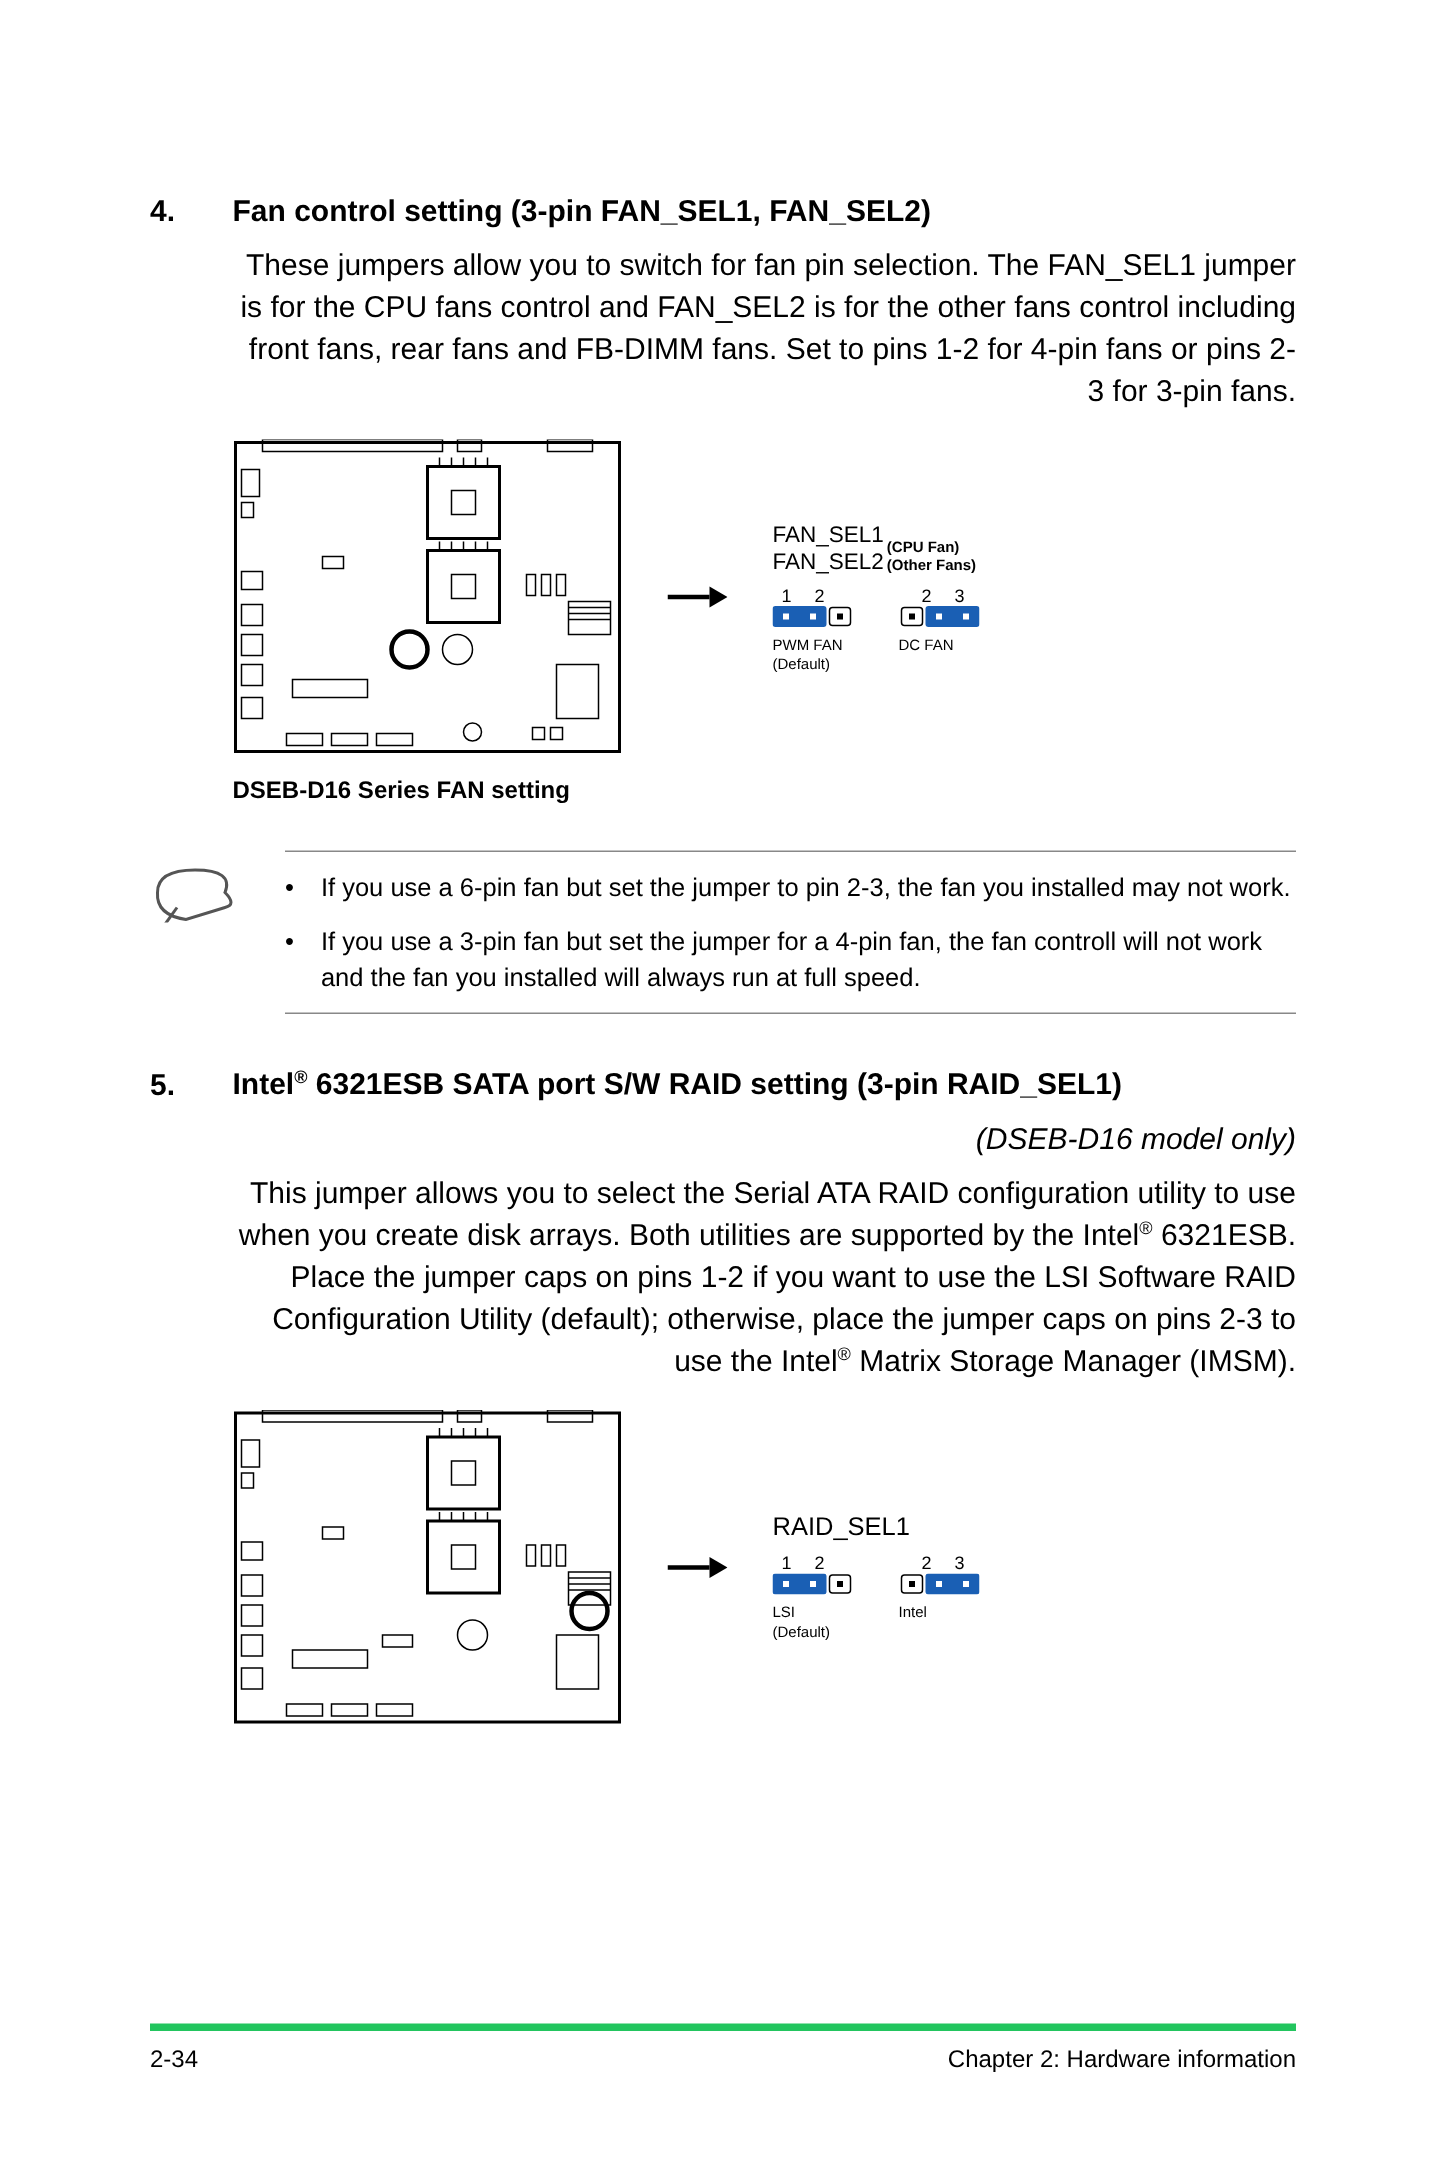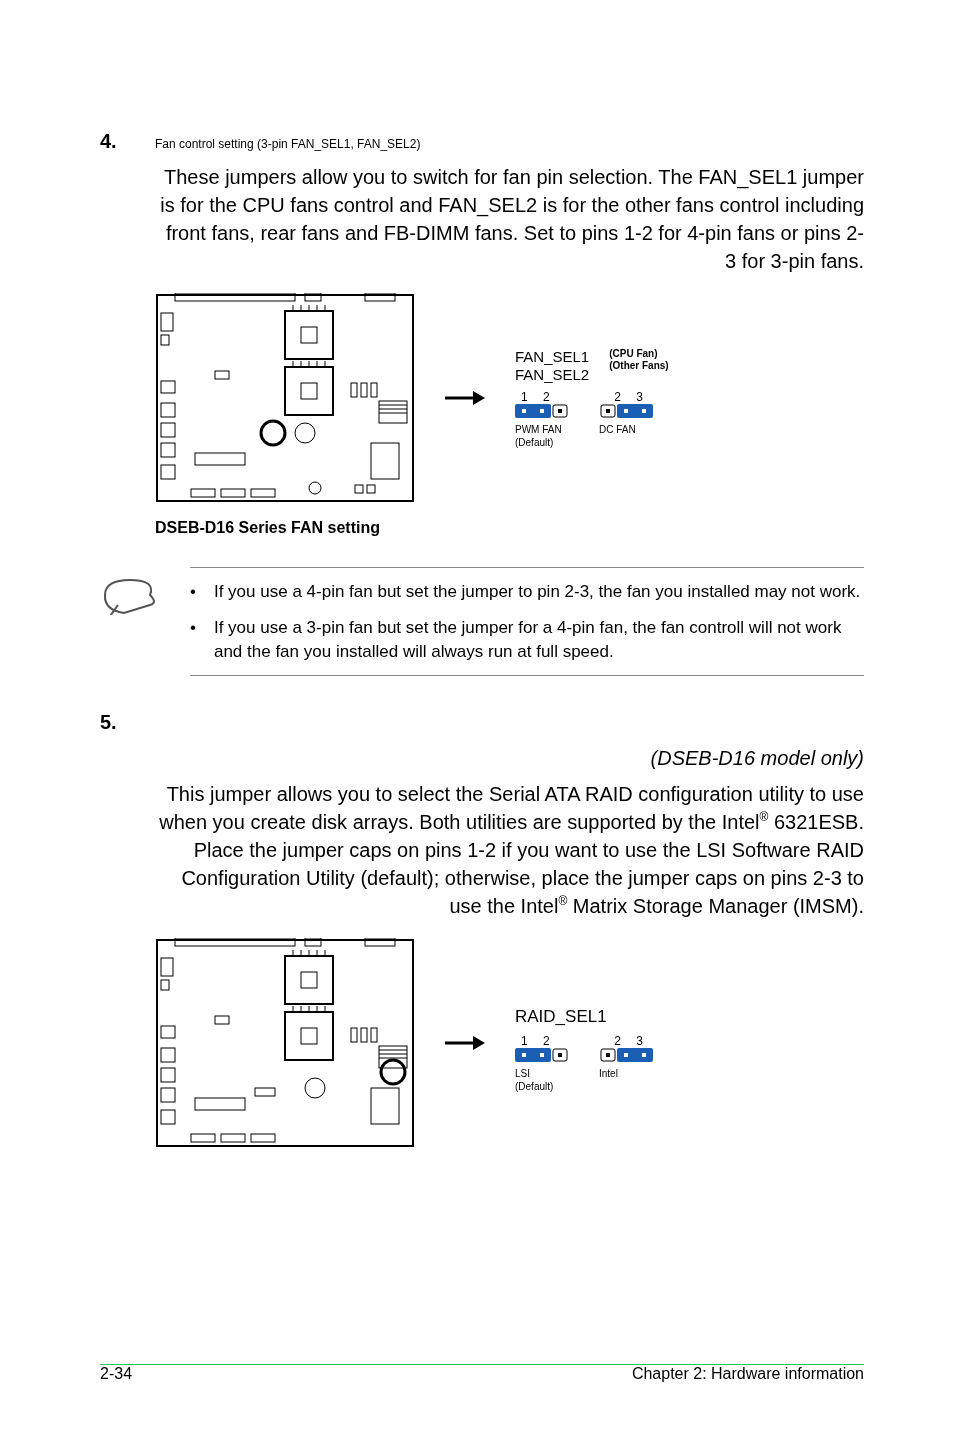--- a/index.html
+++ b/index.html
@@ -8,21 +8,21 @@
     height: 1438px;
     background: #fff;
     font-family: Arial, Helvetica, sans-serif;
     color: #000;
     position: relative;
     padding: 130px 90px 0 100px;
   }
   .section { margin-bottom: 30px; }
   .heading-row { display: flex; align-items: baseline; margin-bottom: 10px; }
   .num { font-weight: bold; font-size: 20px; width: 55px; flex-shrink: 0; }
-  .heading { font-weight: normal; font-size: 12px; }
+  .heading { font-weight: bold; font-size: 20px; }
   .body-text { font-size: 20px; line-height: 1.4; margin-left: 55px; margin-bottom: 18px; text-align: right; }
   .italic { font-style: italic; }
   sup { font-size: 0.6em; vertical-align: super; }
 
   .diagram-block { margin-left: 55px; margin-bottom: 25px; }
   .diagram-row { display: flex; align-items: center; gap: 30px; }
   .mb-svg { width: 260px; height: auto; }
   .arrow-svg { width: 40px; height: 20px; }
   .jumper-row { display: flex; align-items: flex-start; gap: 30px; margin-top: 6px; }
   .jumper-labels { font-size: 15px; text-align: left; line-height: 1.2; }
@@ -37,22 +37,22 @@
   .note-content { flex: 1; border-top: 1px solid #888; border-bottom: 1px solid #888; padding: 12px 0; }
   .note-item { display: flex; gap: 18px; font-size: 17px; line-height: 1.4; margin-bottom: 12px; }
   .note-item:last-child { margin-bottom: 0; }
   .bullet { flex-shrink: 0; }
 
   .footer {
     position: absolute;
     bottom: 55px;
     left: 100px;
     right: 90px;
-    border-top: 1px solid #22c55e;
-    padding-top: 0;
+    border-top: 5px solid #22c55e;
+    padding-top: 11px;
     display: flex;
     justify-content: space-between;
     font-size: 16px;
   }
 </style>
 </head>
 <body>
 
 <div class="section">
   <div class="heading-row">
@@ -115,21 +115,21 @@
         <circle cx="118" cy="140" r="12" fill="none" stroke="#000" stroke-width="3"></circle>
         <circle cx="150" cy="140" r="10" fill="none" stroke="#000"></circle>
       </svg>
 
       <svg class="arrow-svg" viewBox="0 0 40 20">
         <line x1="0" y1="10" x2="28" y2="10" stroke="#000" stroke-width="3"></line>
         <polygon points="28,3 40,10 28,17" fill="#000"></polygon>
       </svg>
 
       <div>
-        <div style="display:flex; gap:20px; align-items:flex-start;">
+        <div style="display:flex; gap:2px; align-items:flex-end;">
           <div class="jumper-labels">
             <div>FAN_SEL1</div>
             <div>FAN_SEL2</div>
           </div>
           <div class="jumper-labels">
             <div class="jumper-bold">(CPU Fan)</div>
             <div class="jumper-bold">(Other Fans)</div>
           </div>
         </div>
         <div class="jumper-row">
@@ -166,32 +166,35 @@
 <div class="note-block">
   <div class="note-icon">
     <svg viewBox="0 0 60 40" width="60" height="40">
       <path d="M5,20 Q5,5 30,5 Q56,5 50,20 Q58,28 50,30 L24,38 Q4,35 5,20 Z" fill="none" stroke="#555" stroke-width="2"></path>
       <path d="M18,30 L8,44" stroke="#555" stroke-width="2"></path>
     </svg>
   </div>
   <div class="note-content">
     <div class="note-item">
       <span class="bullet">•</span>
-      <span>If you use a 4-pin fan but set the jumper to pin 2-3, the fan you installed may not work.</span>
+      <span>If you use a 6-pin fan but set the jumper to pin 2-3, the fan you installed may not work.</span>
     </div>
     <div class="note-item">
       <span class="bullet">•</span>
       <span>If you use a 3-pin fan but set the jumper for a 4-pin fan, the fan controll will not work and the fan you installed will always run at full speed.</span>
     </div>
   </div>
 </div>
 
 <div class="section">
   <div class="heading-row">
     <div class="num">5.</div>
+    <div class="heading">
+      <span>Intel</span><sup>®</sup><span> 6321ESB SATA port S/W RAID setting (3-pin RAID_SEL1)</span>
+    </div>
   </div>
   <div class="body-text italic" style="margin-bottom:8px;">(DSEB-D16 model only)</div>
   <div class="body-text">
     <span>This jumper allows you to select the Serial ATA RAID configuration utility to use when you create disk arrays. Both utilities are supported by the Intel</span><sup>®</sup><span> 6321ESB. Place the jumper caps on pins 1-2 if you want to use the LSI Software RAID Configuration Utility (default); otherwise, place the jumper caps on pins 2-3 to use the Intel</span><sup>®</sup><span> Matrix Storage Manager (IMSM).</span>
   </div>
 
   <div class="diagram-block">
     <div class="diagram-row">
 
       <svg class="mb-svg" viewBox="0 0 260 210">

